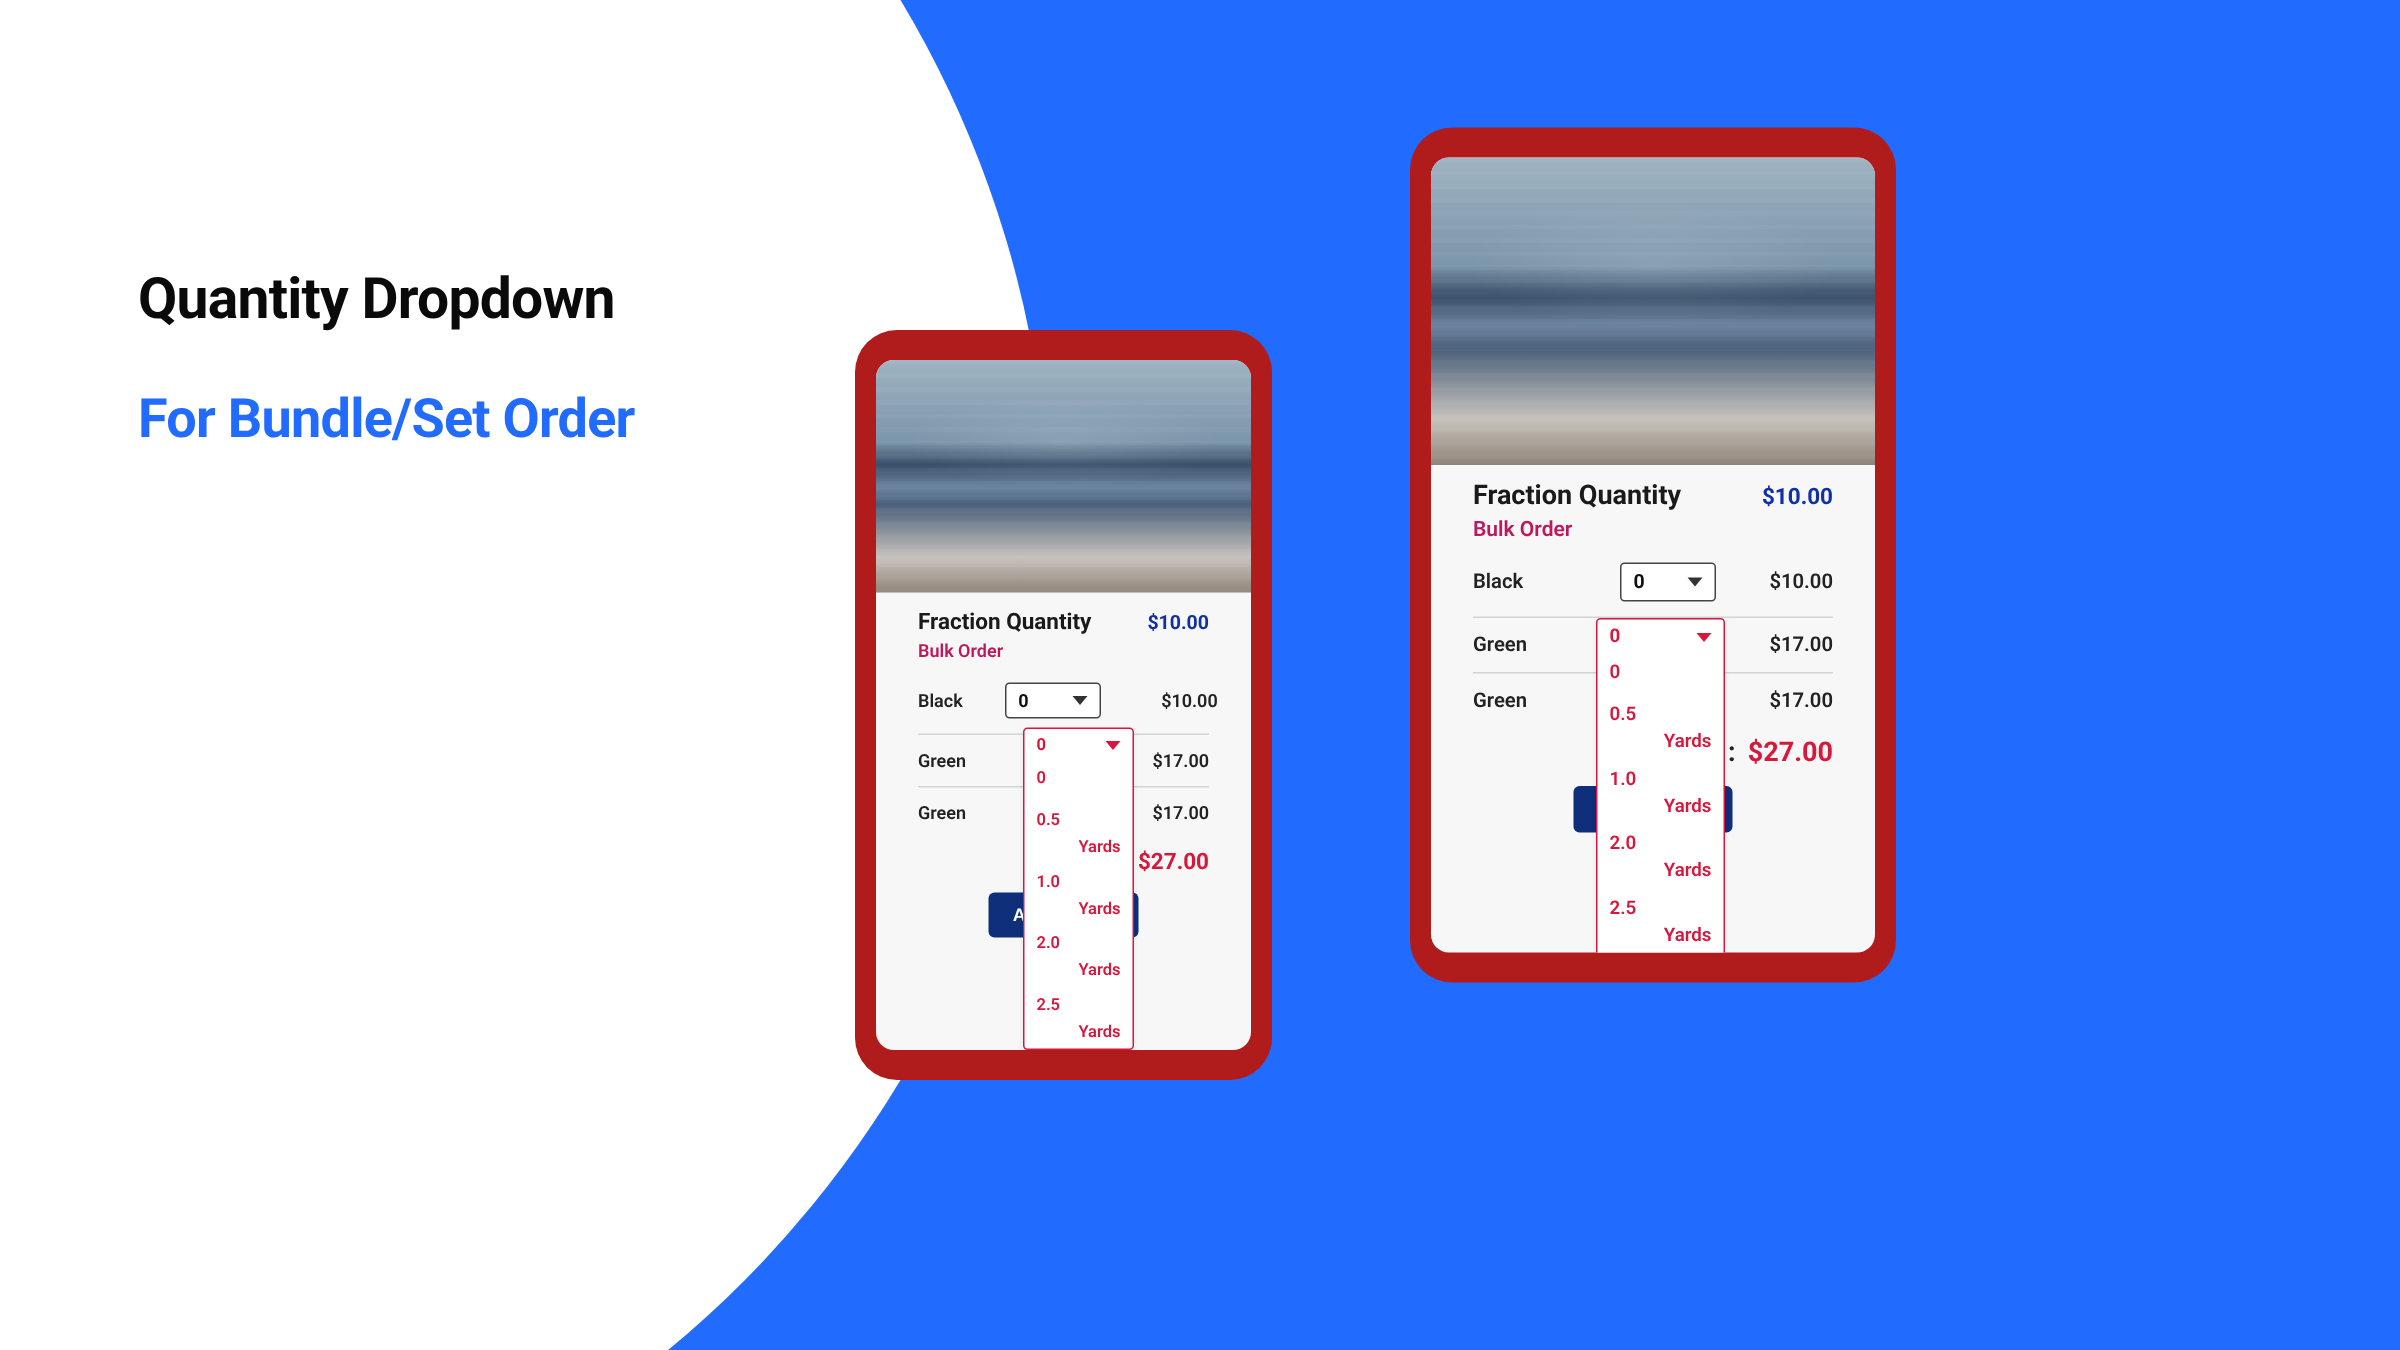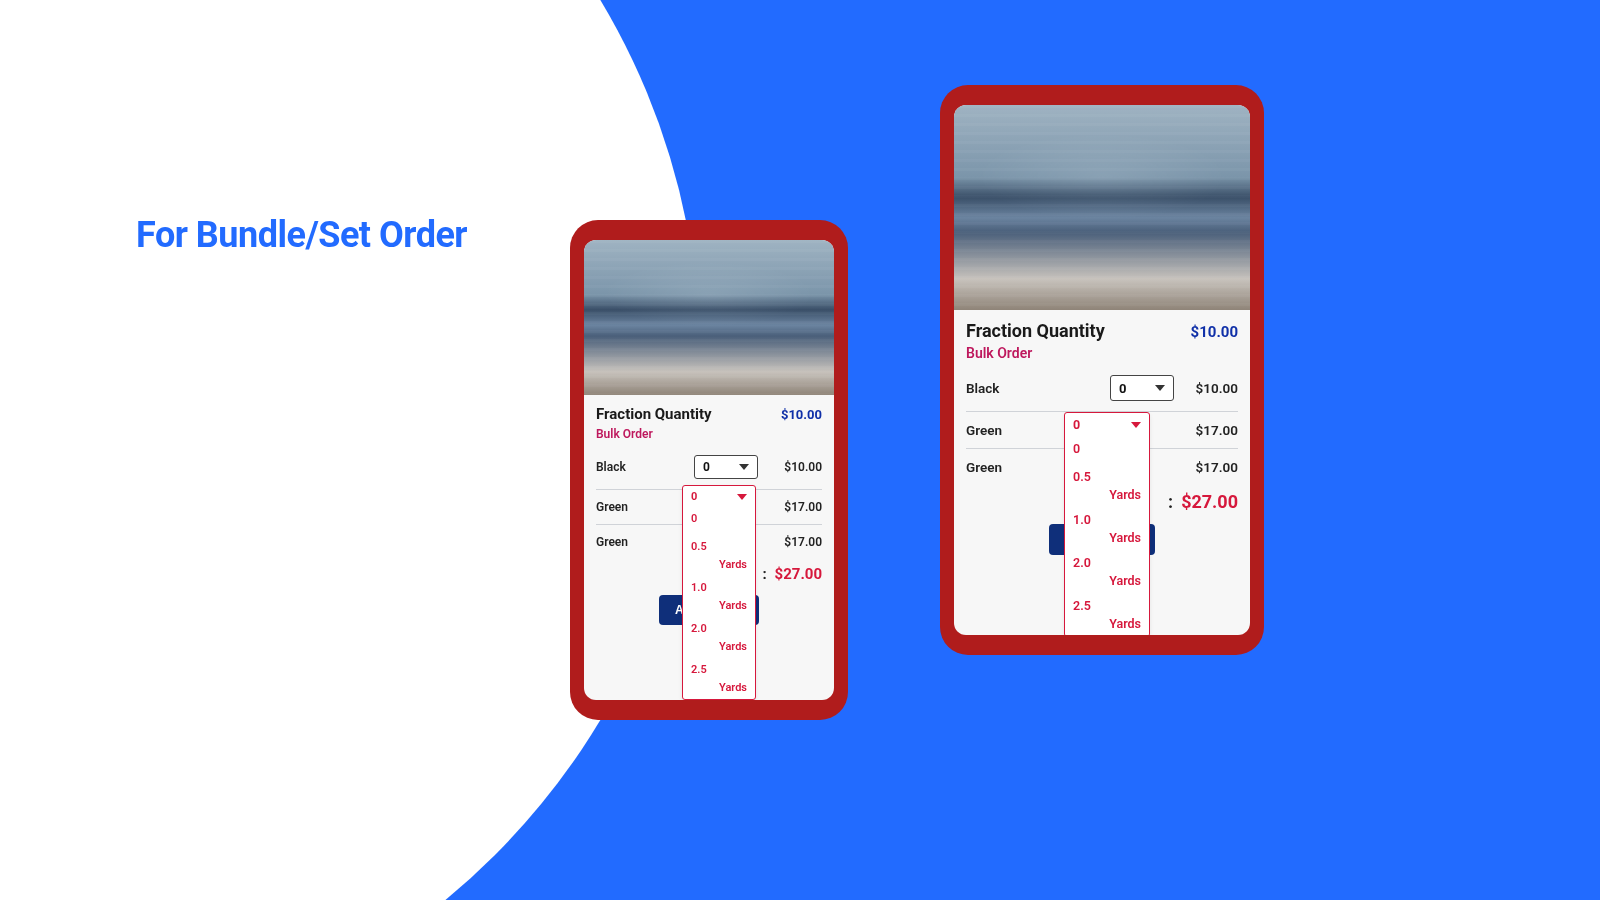--- a/index.html
+++ b/index.html
@@ -32,21 +32,20 @@
     font-weight: 700;
     color: #0a0a0a;
     letter-spacing: -0.5px;
   }
   .headline h2 {
     margin-top: 36px;
     font-size: 36px;
     font-weight: 700;
     color: #226bff;
     letter-spacing: -0.5px;
-    margin-left: 44px;
   }
 
   
   .phone {
     position: absolute;
     background: #b01c1c;
     border-radius: 28px;
     padding: 20px 14px;
   }
   .phone.p1 { left: 570px; top: 220px; width: 278px; height: 500px; }
@@ -74,40 +73,40 @@
   .p2 .product-image { height: 205px; }
   .product-image::after{
     content:"";
     position:absolute; inset:0;
     background:
       radial-gradient(ellipse 60% 30% at 50% 35%, rgba(255,255,255,0.25), transparent 70%),
       repeating-linear-gradient(180deg, rgba(255,255,255,0.08) 0 3px, transparent 3px 9px);
     mix-blend-mode: soft-light;
   }
 
-  .content { padding: 10px 12px 12px; position: relative; flex:1; }
+  .content { padding: 10px 28px 12px; position: relative; flex:1; }
 
   .title-row { display:flex; justify-content: space-between; align-items: baseline; }
   .title-row .t { font-weight:700; color:#1a1a1a; }
   .title-row .price { font-weight:700; color:#1030a8; }
   .p1 .title-row .t { font-size:15px; }
   .p1 .title-row .price { font-size:13px; }
   .p2 .title-row .t { font-size:18px; }
   .p2 .title-row .price { font-size:15px; }
 
   .sub { color:#be185d; font-weight:600; margin-top:4px; }
   .p1 .sub { font-size:12px; }
   .p2 .sub { font-size:14px; }
 
   .rows { margin-top: 10px; }
   .row {
     display:grid;
     grid-template-columns: 1fr auto auto;
     align-items:center;
-    gap: 14px;
+    gap: 28px;
     padding: 10px 0;
     border-top: 1px solid #d0d3d8;
   }
   .row:first-child { border-top: none; padding-top:4px; }
   .row .label { font-weight:600; color:#222; }
   .row .amt { font-weight:600; color:#222; text-align:right; min-width:50px; }
   .p1 .row .label, .p1 .row .amt { font-size:12px; }
   .p2 .row .label, .p2 .row .amt { font-size:13.5px; }
 
   .qty-select {
@@ -169,20 +168,21 @@
   .p1 .atc{ font-size:12px; }
   .p2 .atc{ font-size:13px; }
 </style>
 </head>
 <body>
 
 <div class="stage">
   <div class="white-circle"></div>
 
   <div class="headline">
+    <h1>Quantity Dropdown</h1>
     <h2>For Bundle/Set Order</h2>
   </div>
 
   <div class="phone p1">
     <div class="screen">
       <div class="product-image"></div>
       <div class="content">
 
         <div class="title-row">
           <div class="t">Fraction Quantity</div>

